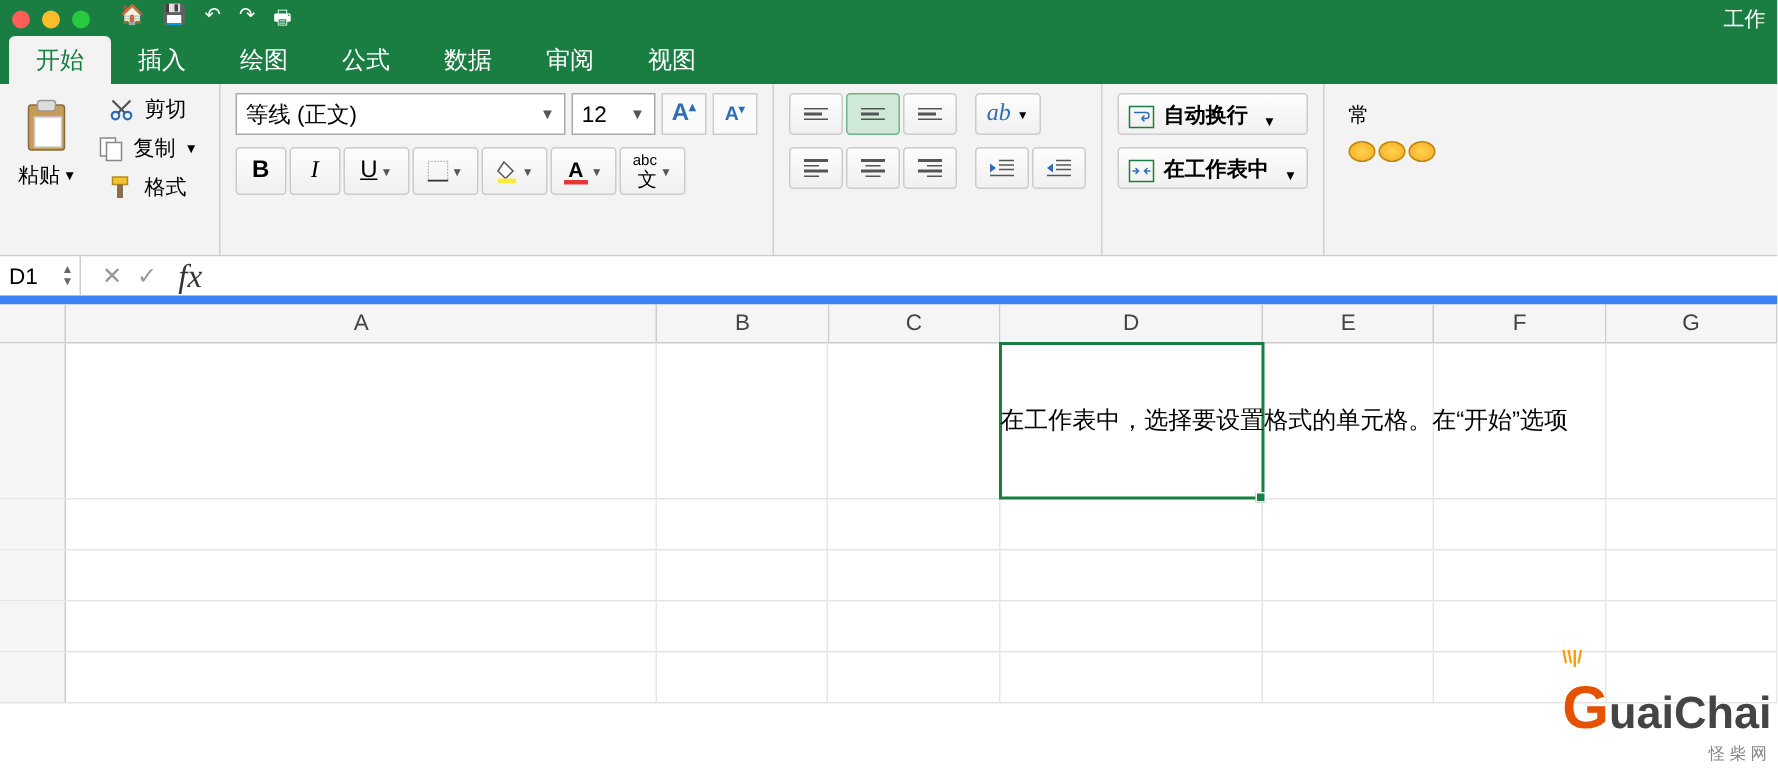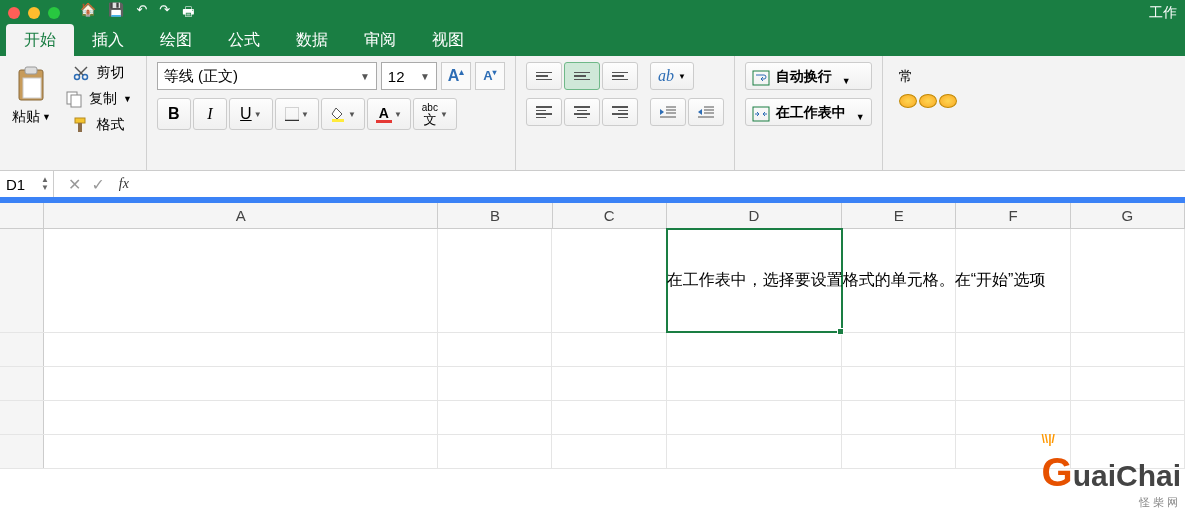--- a/index.html
+++ b/index.html
@@ -65,21 +65,21 @@
 .coins { display: flex; gap: 2px; }
 .coin { width: 18px; height: 14px; background: radial-gradient(#ffd54f,#f9a825); border-radius: 50%; border: 1px solid #c08800; }
 
 
 .formulabar { height: 32px; border-bottom: 6px solid #3b82f6; display: flex; align-items: center; background: #fff; }
 .namebox { width: 54px; height: 100%; border-right: 1px solid #ccc; display: flex; align-items: center; justify-content: flex-start; padding-left: 6px; font-size: 15px; }
 .nb-arrows { display: flex; flex-direction: column; margin-left: auto; font-size: 8px; color: #666; line-height: 1; padding-right: 4px; }
 .fb-btns { display: flex; align-items: center; gap: 10px; padding: 0 14px; color: #999; }
 .fb-btns .x { font-size: 16px; }
 .fb-btns .chk { font-size: 16px; }
-.fx { font-style: italic; font-family: "Times New Roman", serif; font-size: 14px; color: #333; padding-right: 10px; }
+.fx { font-style: italic; font-family: "Times New Roman", serif; font-size: 22px; color: #333; padding-right: 10px; }
 .fb-input { flex: 1; font-size: 18px; padding: 0 4px; }
 
 
 .grid-area { position: relative; }
 .colhead { display: flex; height: 26px; border-bottom: 1px solid #ccc; }
 .corner { width: 45px; border-right: 1px solid #ccc; background: #f5f5f5; }
 .ch { border-right: 1px solid #ccc; background: #f5f5f5; display: flex; align-items: center; justify-content: center; font-size: 15px; color: #444; }
 .row { display: flex; height: 34px; border-bottom: 1px solid #e5e5e5; }
 .row.tall { height: 104px; }
 .rh { width: 45px; border-right: 1px solid #ccc; background: #f5f5f5; }
@@ -222,21 +222,21 @@
           <span class="dd">▼</span>
         </div>
       <div class="fbtn withdd">
           <span class="fontcolor-ico">
             <span class="A">A</span>
             <span class="bar"></span>
           </span>
           <span class="dd">▼</span>
         </div>
       <div class="fbtn withdd">
-          <span style="font-size:10px;display:flex;flex-direction:column;align-items:center;line-height:1;">
+          <span style="font-size:10px;display:flex;flex-direction:column;align-items:flex-end;line-height:1;">
             <span>abc</span>
             <span style="font-size:13px;">文</span>
           </span>
           <span class="dd">▼</span>
         </div>
     </div>
   </div>
 
   <div class="group">
     <div class="align-top">

